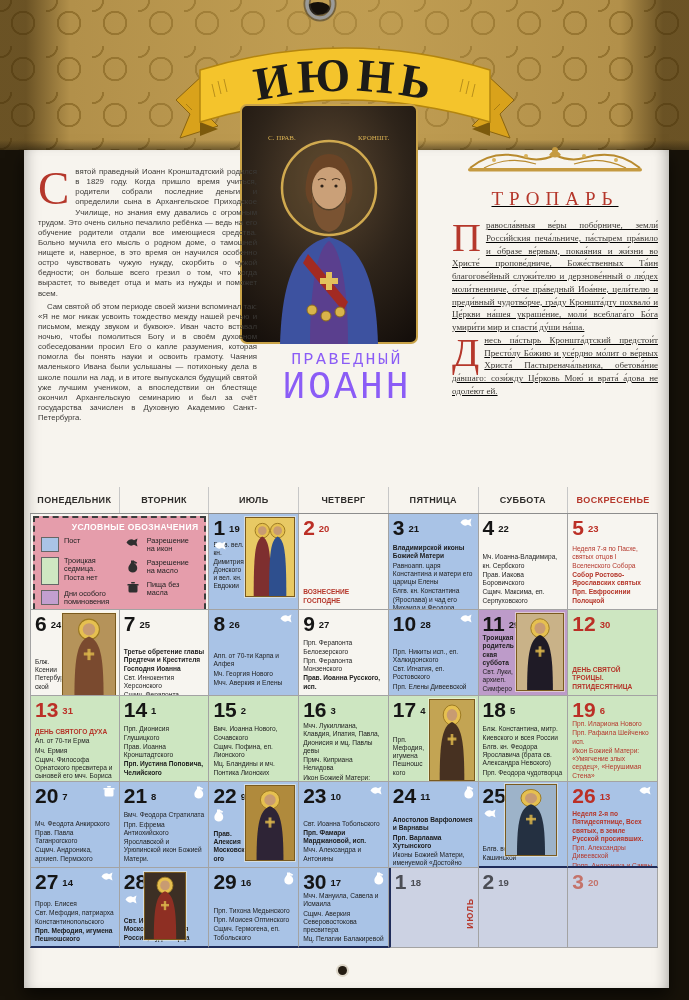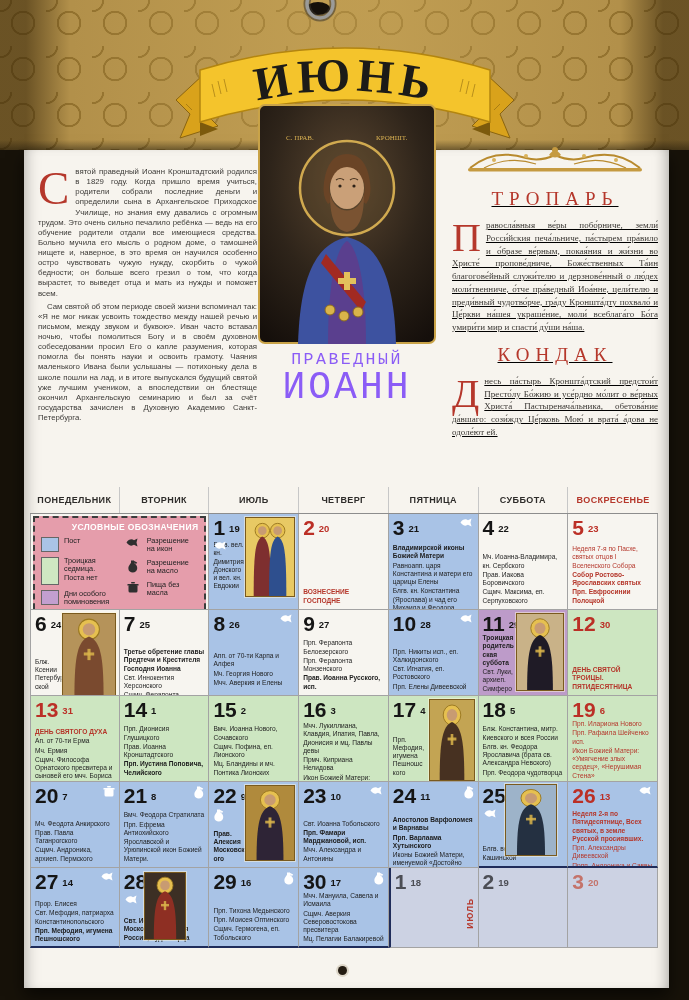--- a/index.html
+++ b/index.html
@@ -15,21 +15,21 @@
     background:linear-gradient(90deg, rgba(48,32,6,.55) 0 26px, rgba(48,32,6,0) 70px, rgba(216,180,96,.35) 300px 390px, rgba(48,32,6,0) 620px, rgba(48,32,6,.55) 663px 689px);}
   .gold::after{content:"";position:absolute;left:0;bottom:0;width:100%;height:10px;background:linear-gradient(180deg,rgba(0,0,0,0),rgba(0,0,0,.35));}
   
   .sheet{position:absolute;left:24px;top:150px;width:645px;height:838px;background:#f7f4ee;
     box-shadow:0 8px 16px rgba(0,0,0,.6), inset 12px 0 16px -12px rgba(0,0,0,.35), inset -12px 0 16px -12px rgba(0,0,0,.4);}
   .hole-top{position:absolute;left:306px;top:2px;width:24px;height:13px;border-radius:50%;background:#15100a;}
   .ring{position:absolute;left:297px;top:-12px;}
   .hole-bottom{position:absolute;left:338px;top:966px;width:9px;height:9px;border-radius:50%;background:#241c12;box-shadow:0 0 0 2px #ddd6c8;}
   .ribbon{position:absolute;left:170px;top:22px;}
   
-  .icon-block{position:absolute;left:258px;top:104px;}
+  .icon-block{position:absolute;left:240px;top:104px;}
   .caption{position:absolute;left:240px;top:350px;width:214px;text-align:center;
     font-family:Liberation Mono, monospace;color:#8b5cf6;}
   .caption .l1{font-size:16.5px;letter-spacing:2.5px;}
   .caption .l2{font-size:38px;letter-spacing:3px;line-height:1.02;}
   .caption .l3{font-size:20px;letter-spacing:.5px;}
   
   .bio{position:absolute;left:38px;top:167px;width:219px;font-size:7.8px;line-height:1.3;
     color:#3c3a37;text-align:justify;}
   .bio .dropcap{float:left;font-family:"Liberation Serif",serif;font-size:47px;line-height:.82;
     color:#b5372b;margin:2px 6px 0 0;}
@@ -174,21 +174,20 @@
           <circle cx="30" cy="18" r="2"></circle>
           <circle cx="152" cy="18" r="2"></circle>
           <circle cx="62" cy="14" r="2"></circle>
           <circle cx="120" cy="14" r="2"></circle>
         </g>
     </svg>
     <div class="sec-title">ТРОПАРЬ</div>
     <div class="church">
       <span class="dropcap">П</span><span>равосла́вныя ве́ры побо́рниче, земли́ Росси́йския печа́льниче, па́стырем пра́вило и о́бразе ве́рным, покая́ния и жи́зни во Христе́ пропове́дниче, Боже́ственных Та́ин благогове́йный служи́телю и дерзнове́нный о лю́дех моли́твенниче, о́тче пра́ведный Иоа́нне, цели́телю и преди́вный чудотво́рче, гра́ду Кроншта́дту похвало́ и Це́ркви на́шея украше́ние, моли́ всеблага́го Бо́га умири́ти мир и спасти́ ду́ши на́ша.</span>
     </div>
-    <div class="sec-title">КОНДАК</div>
     <div class="church">
       <span class="dropcap">Д</span><span>несь па́стырь Кроншта́дтский предстои́т Престо́лу Бо́жию и усе́рдно мо́лит о ве́рных Христа́ Пастыренача́льника, обетова́ние да́вшаго: сози́жду Це́рковь Мою́ и врата́ а́дова не одоле́ют ей.</span>
     </div>
   </div>
 
   <div class="calendar">
     <div class="weekdays" id="weekday-row">
         <div>ПОНЕДЕЛЬНИК</div>
         <div>ВТОРНИК</div>
         <div>ИЮЛЬ</div>

